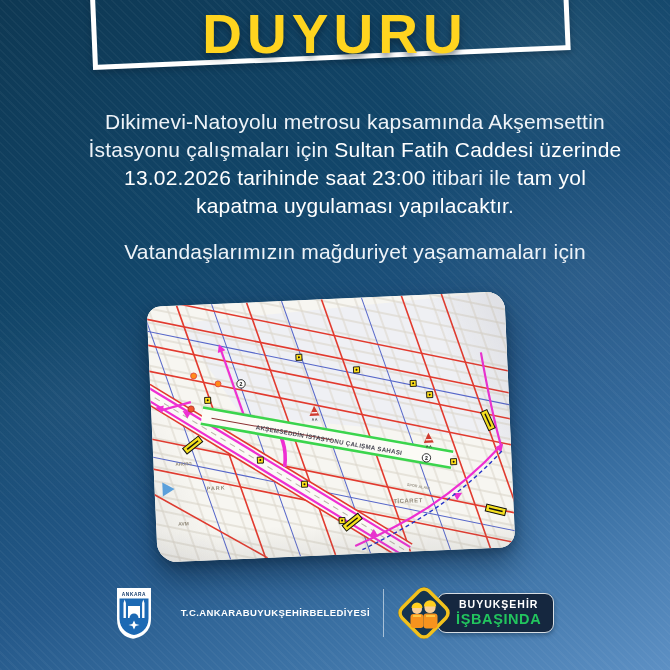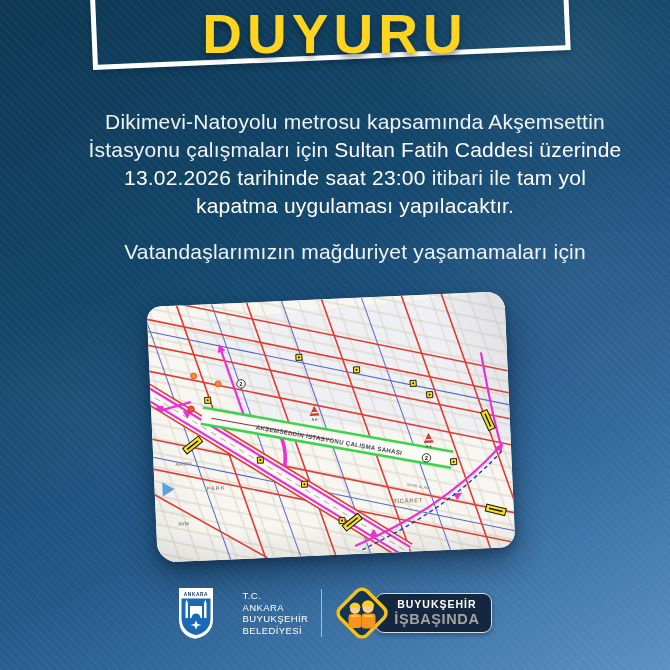--- a/index.html
+++ b/index.html
@@ -30,30 +30,30 @@
     box-shadow:0 16px 30px rgba(5,25,45,.45), 0 4px 10px rgba(5,25,45,.3);}
   .map-wrap .crump{position:absolute;inset:0;border-radius:inherit;pointer-events:none;
     background:
       linear-gradient(250deg, rgba(120,120,125,.14), transparent 18%),
       linear-gradient(70deg, rgba(120,120,125,.10), transparent 15%),
       linear-gradient(0deg, rgba(120,120,125,.12), transparent 12%);}
   .map-wrap svg{display:block;border-radius:inherit;}
   .footer{position:absolute;left:0;top:586px;width:100%;display:flex;
     justify-content:center;align-items:center;gap:13px;}
   .org{display:flex;align-items:center;gap:9px;}
-  .org-text{display:flex;flex-direction:column;color:#fff;font-weight:normal;
+  .org-text{display:flex;flex-direction:row;color:#fff;font-weight:bold;
     font-size:9.5px;line-height:11.5px;letter-spacing:.4px;margin-left:20px;}
   .divider{width:1px;height:48px;background:rgba(255,255,255,.55);}
   .campaign{display:flex;align-items:center;}
   .diamond-box{width:54px;height:54px;position:relative;z-index:2;}
   .pill{margin-left:-14px;background:#15273f;border:1.5px solid #d6dde3;
     border-radius:9px;padding:4px 12px 5px 18px;display:flex;flex-direction:column;
     align-items:center;z-index:1;box-shadow:0 2px 5px rgba(5,25,45,.4);}
   .pill .l1{color:#ffffff;font-weight:bold;font-size:10.5px;letter-spacing:1px;}
-  .pill .l2{color:#a3a3a3;font-weight:bold;font-size:14.5px;letter-spacing:.6px;margin-top:1px;}
+  .pill .l2{color:#22c55e;font-weight:bold;font-size:14.5px;letter-spacing:.6px;margin-top:1px;}
 </style>
 </head>
 <body>
 
 <div class="poster">
   <div class="texture"></div>
 
   <div class="title-frame"></div>
   <h1 class="title">DUYURU</h1>
 

